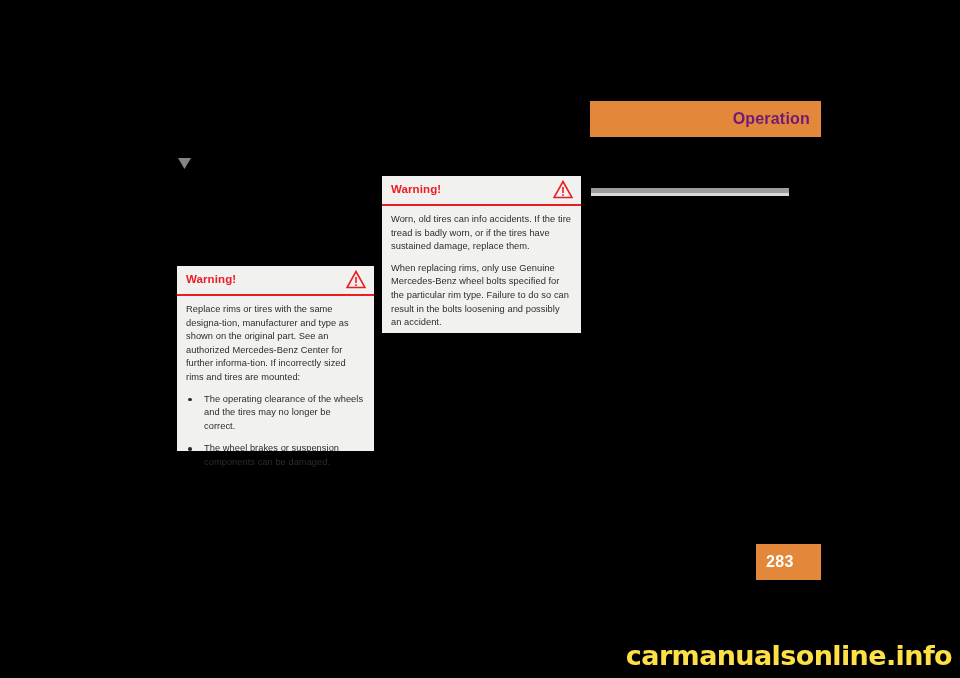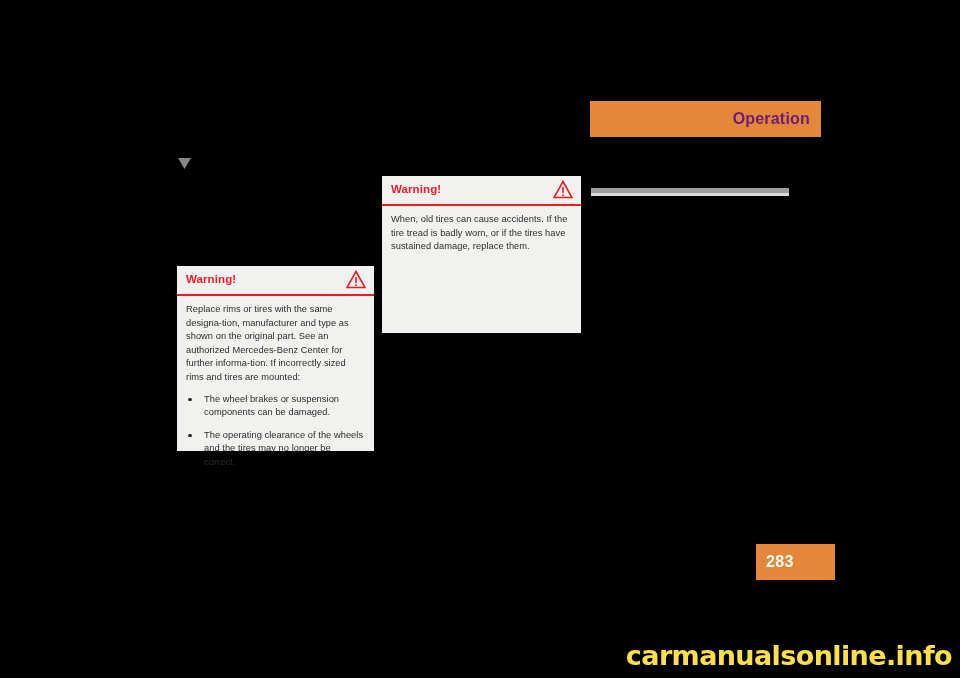--- a/index.html
+++ b/index.html
@@ -43,21 +43,21 @@
     font-weight: bold;
     letter-spacing: 0.2px;
     line-height: 20px;
   }
 
   
   .page-number-tab {
     position: absolute;
     left: 756px;
     top: 544px;
-    width: 79px;
+    width: 65px;
     height: 36px;
     background: #e3883a;
   }
   .page-number-label {
     position: absolute;
     left: 10px;
     top: 8px;
     color: #ffffff;
     font-size: 16px;
     font-weight: bold;
@@ -226,44 +226,45 @@
           <rect x="9.2" y="14.2" width="1.6" height="1.7" fill="#ec1c24"></rect>
         </svg>
       </span>
       <div class="warning-divider"></div>
     </div>
     <div class="warning-body">
       <p class="warning-para">Replace rims or tires with the same designa-tion, manufacturer and type as shown on the original part. See an authorized Mercedes-Benz Center for further informa-tion. If incorrectly sized rims and tires are mounted:</p>
       <ul class="warning-list">
         <li class="warning-list-item">
           <span class="warning-bullet"></span>
-          <span>The wheel brakes or suspension components can be damaged.</span>
+          <span>The operating clearance of the wheels and the tires may no longer be correct.</span>
         </li>
         <li class="warning-list-item">
           <span class="warning-bullet"></span>
-          <span>The operating clearance of the wheels and the tires may no longer be correct.</span>
+          <span>The wheel brakes or suspension components can be damaged.</span>
         </li>
       </ul>
     </div>
   </div>
 
   <div class="warning-box box-right">
     <div class="warning-head">
       <span class="warning-title">Warning!</span>
       <span class="warning-triangle-icon">
         <svg width="20" height="19" viewBox="0 0 20 19" xmlns="http://www.w3.org/2000/svg">
           <polygon points="10,1.5 19,17.5 1,17.5" fill="none" stroke="#ec1c24" stroke-width="1.6" stroke-linejoin="miter"></polygon>
           <rect x="9.2" y="7" width="1.6" height="6" fill="#ec1c24"></rect>
           <rect x="9.2" y="14.2" width="1.6" height="1.7" fill="#ec1c24"></rect>
         </svg>
       </span>
       <div class="warning-divider"></div>
     </div>
     <div class="warning-body">
-      <p class="warning-para">When, old tires can cause accidents. If the tire tread is badly worn, or if the tires have sustained damage, replace them.</p>
+      <p class="warning-para">Worn, old tires can info accidents. If the tire tread is badly worn, or if the tires have sustained damage, replace them.</p>
+      <p class="warning-para">When replacing rims, only use Genuine Mercedes-Benz wheel bolts specified for the particular rim type. Failure to do so can result in the bolts loosening and possibly an accident.</p>
     </div>
   </div>
 
   <div class="page-number-tab">
     <span class="page-number-label">283</span>
   </div>
 
   <div class="watermark">carmanualsonline.info</div>
 
 </div>

